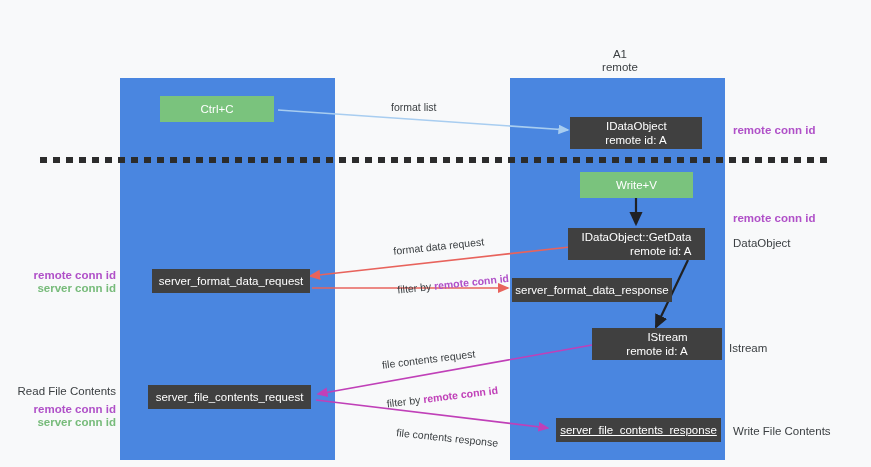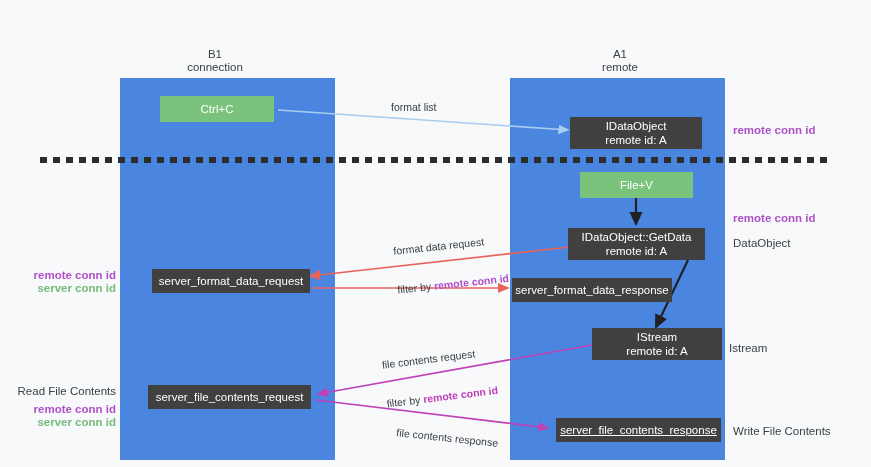--- a/index.html
+++ b/index.html
@@ -35,21 +35,21 @@
     line-height:13px;color:#3c4043;white-space:pre-line;
   }
 
   
   .lane{position:absolute;background:#4a86e0;}
 
   
   .box{
     position:absolute;box-sizing:border-box;
     display:flex;align-items:center;justify-content:center;
-    text-align:center;color:#ffffff;font-size:11.5px;
+    text-align:right;color:#ffffff;font-size:11.5px;
     line-height:14px;white-space:pre-line;padding:2px 4px;
   }
   .box.green{background:#7ac37d;}
   .box.orange{background:#404040;}
 
   
   .lbl{position:absolute;font-size:11.5px;line-height:14px;white-space:pre;}
   .lbl.dark{color:#3c4043;text-align:right;}
   .lbl.purple{color:#b050c8;font-weight:bold;}
   .lbl.green{color:#77bb7a;font-weight:bold;}
@@ -65,22 +65,20 @@
     background:repeating-linear-gradient(to right,
       #2c2c2c 0px,#2c2c2c 7px,transparent 7px,transparent 13px);
   }
 </style>
 </head>
 <body>
 
 <div id="stage">
 
 
-  <div class="lane-header" style="left:145px;top:48px;width:140px;">B1
-connection</div>
   <div class="lane-header" style="left:550px;top:48px;width:140px;">A1
 remote</div>
 
   <div class="layer" id="lane-layer">
     <div class="lane" style="left:120px;top:78px;width:215px;height:382px;"></div>
     <div class="lane" style="left:510px;top:78px;width:215px;height:382px;"></div>
   </div>
 
   <svg class="layer" id="svg-layer" width="871" height="467" viewBox="0 0 871 467">
     <defs>
@@ -113,21 +111,21 @@
     <line x1="316" y1="400" x2="548" y2="428" stroke="#c040b8" stroke-width="1.6" marker-end="url(#ah-magenta)"></line>
   </svg>
 
   <div class="layer" id="box-layer">
 
     <div class="box green" style="left:160px;top:96px;width:114px;height:26px;">Ctrl+C</div>
 
     <div class="box orange" style="left:570px;top:117px;width:132px;height:32px;">IDataObject
 remote id: A</div>
 
-    <div class="box green" style="left:580px;top:172px;width:113px;height:26px;">File+V</div>
+    <div class="box green" style="left:580px;top:172px;width:113px;height:26px;">Write+V</div>
 
     <div class="box orange" style="left:568px;top:228px;width:137px;height:32px;">IDataObject::GetData
 remote id: A</div>
 
     <div class="box orange" style="left:152px;top:269px;width:158px;height:24px;">server_format_data_request</div>
 
     <div class="box orange" style="left:512px;top:278px;width:160px;height:24px;">server_format_data_response</div>
 
     <div class="box orange" style="left:592px;top:328px;width:130px;height:32px;">IStream
 remote id: A</div>

